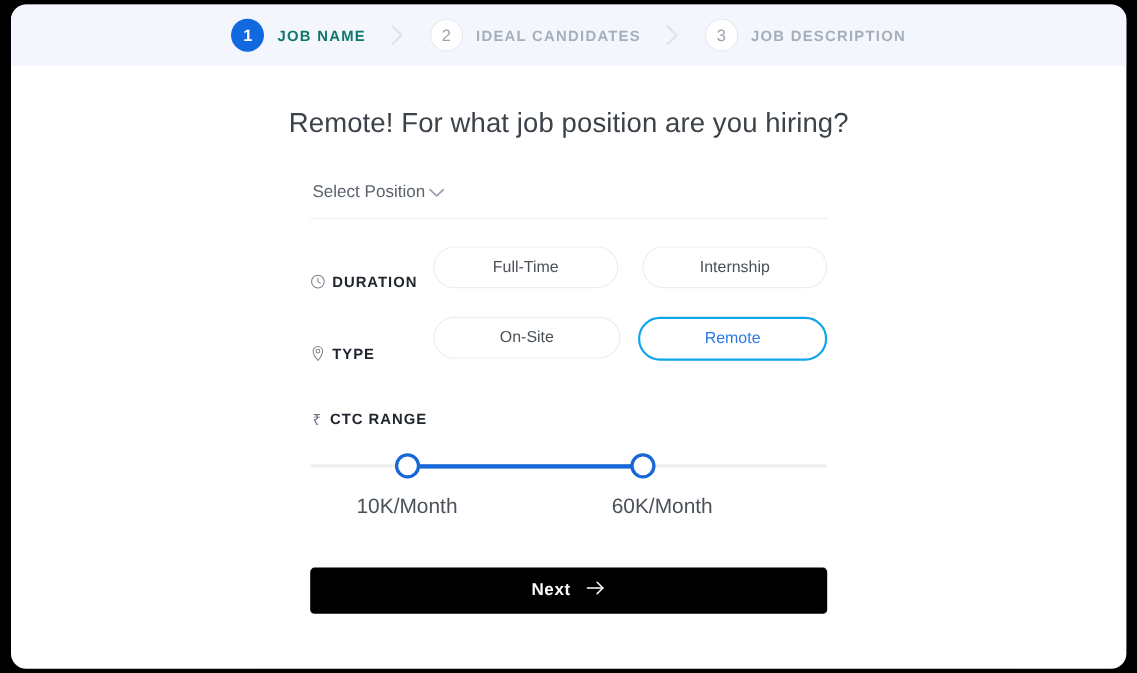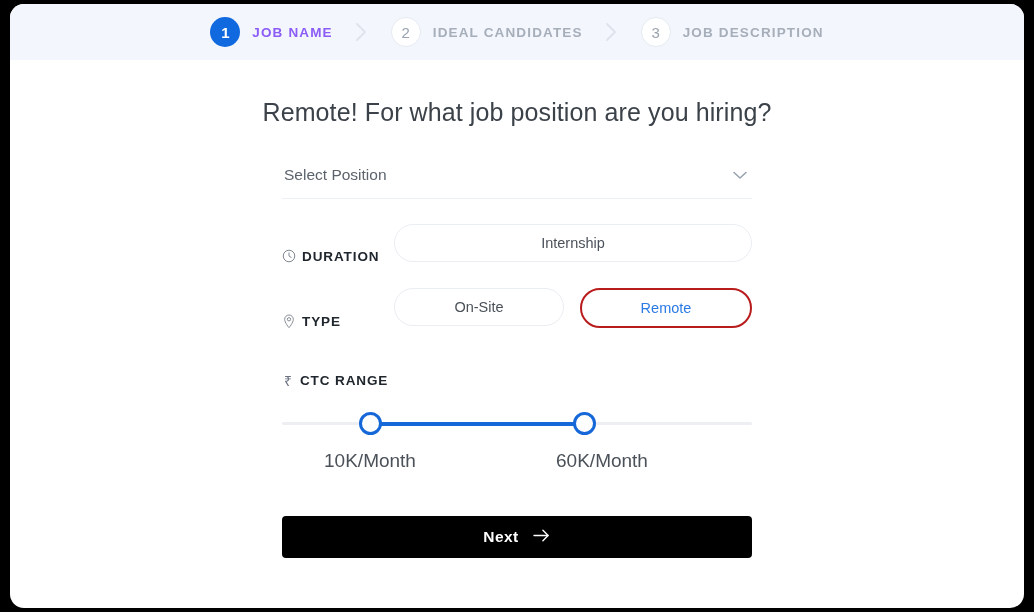--- a/index.html
+++ b/index.html
@@ -51,21 +51,21 @@
     color: #9aa3ae;
     border: 1.5px solid #e6eaf0;
     font-weight: 400;
   }
   .step-label {
     font-size: 13.5px;
     letter-spacing: 1.15px;
     font-weight: 700;
     white-space: nowrap;
   }
-  .step-label.active { color: #8b5cf6; }
+  .step-label.active { color: #0f766e; }
   .step-label.inactive { color: #a6aeb9; font-weight: 600; }
   .step-sep {
     width: 58px;
     display: flex;
     align-items: center;
     justify-content: center;
     color: #dfe4ec;
   }
 
   
@@ -88,21 +88,20 @@
     margin-top: 34px;
   }
 
   
   .select-row {
     position: relative;
     border-bottom: 1.5px solid #eceff3;
     padding: 4px 2px 13px 2px;
     display: flex;
     align-items: center;
-    justify-content: space-between;
     cursor: pointer;
   }
   .select-value {
     font-size: 15.5px;
     color: #5c636c;
   }
   .chev-down { color: #9aa3af; display: flex; }
 
   
   .opt-row {
@@ -132,21 +131,21 @@
     background: #fff;
     display: flex;
     align-items: center;
     justify-content: center;
     font-size: 14.5px;
     color: #4b5159;
     cursor: pointer;
     font-family: "Liberation Sans", sans-serif;
   }
   .pill.selected {
-    border: 2px solid #b91c1c;
+    border: 2px solid #0ea5e9;
     color: #2a7ae4;
     height: 40px;
   }
   .opt-row.type .pills { gap: 16px; }
 
   
   .ctc-wrap { margin-top: 42px; }
   .ctc-label {
     display: flex; align-items: center; gap: 7px;
     font-size: 13.5px; font-weight: 700; letter-spacing: 0.9px;
@@ -274,20 +273,21 @@
         <div class="opt-label">
           <span class="ic">
             <svg width="14" height="14" viewBox="0 0 16 16" fill="none">
               <circle cx="8" cy="8" r="6.6" stroke="#7b828c" stroke-width="1.1"></circle>
               <path d="M8 4.4 V8 L10.5 9.6" stroke="#7b828c" stroke-width="1.1" stroke-linecap="round" stroke-linejoin="round"></path>
             </svg>
           </span>
           <span>DURATION</span>
         </div>
         <div class="pills">
+          <div class="pill">Full-Time</div>
           <div class="pill">Internship</div>
         </div>
       </div>
 
       <div class="opt-row type">
         <div class="opt-label">
           <span class="ic">
             <svg width="14" height="15" viewBox="0 0 16 18" fill="none">
               <path d="M8 1.2 C5.1 1.2 2.8 3.5 2.8 6.4 C2.8 10.4 8 16.4 8 16.4
                        C8 16.4 13.2 10.4 13.2 6.4 C13.2 3.5 10.9 1.2 8 1.2 Z" stroke="#7b828c" stroke-width="1.1" stroke-linejoin="round"></path>

